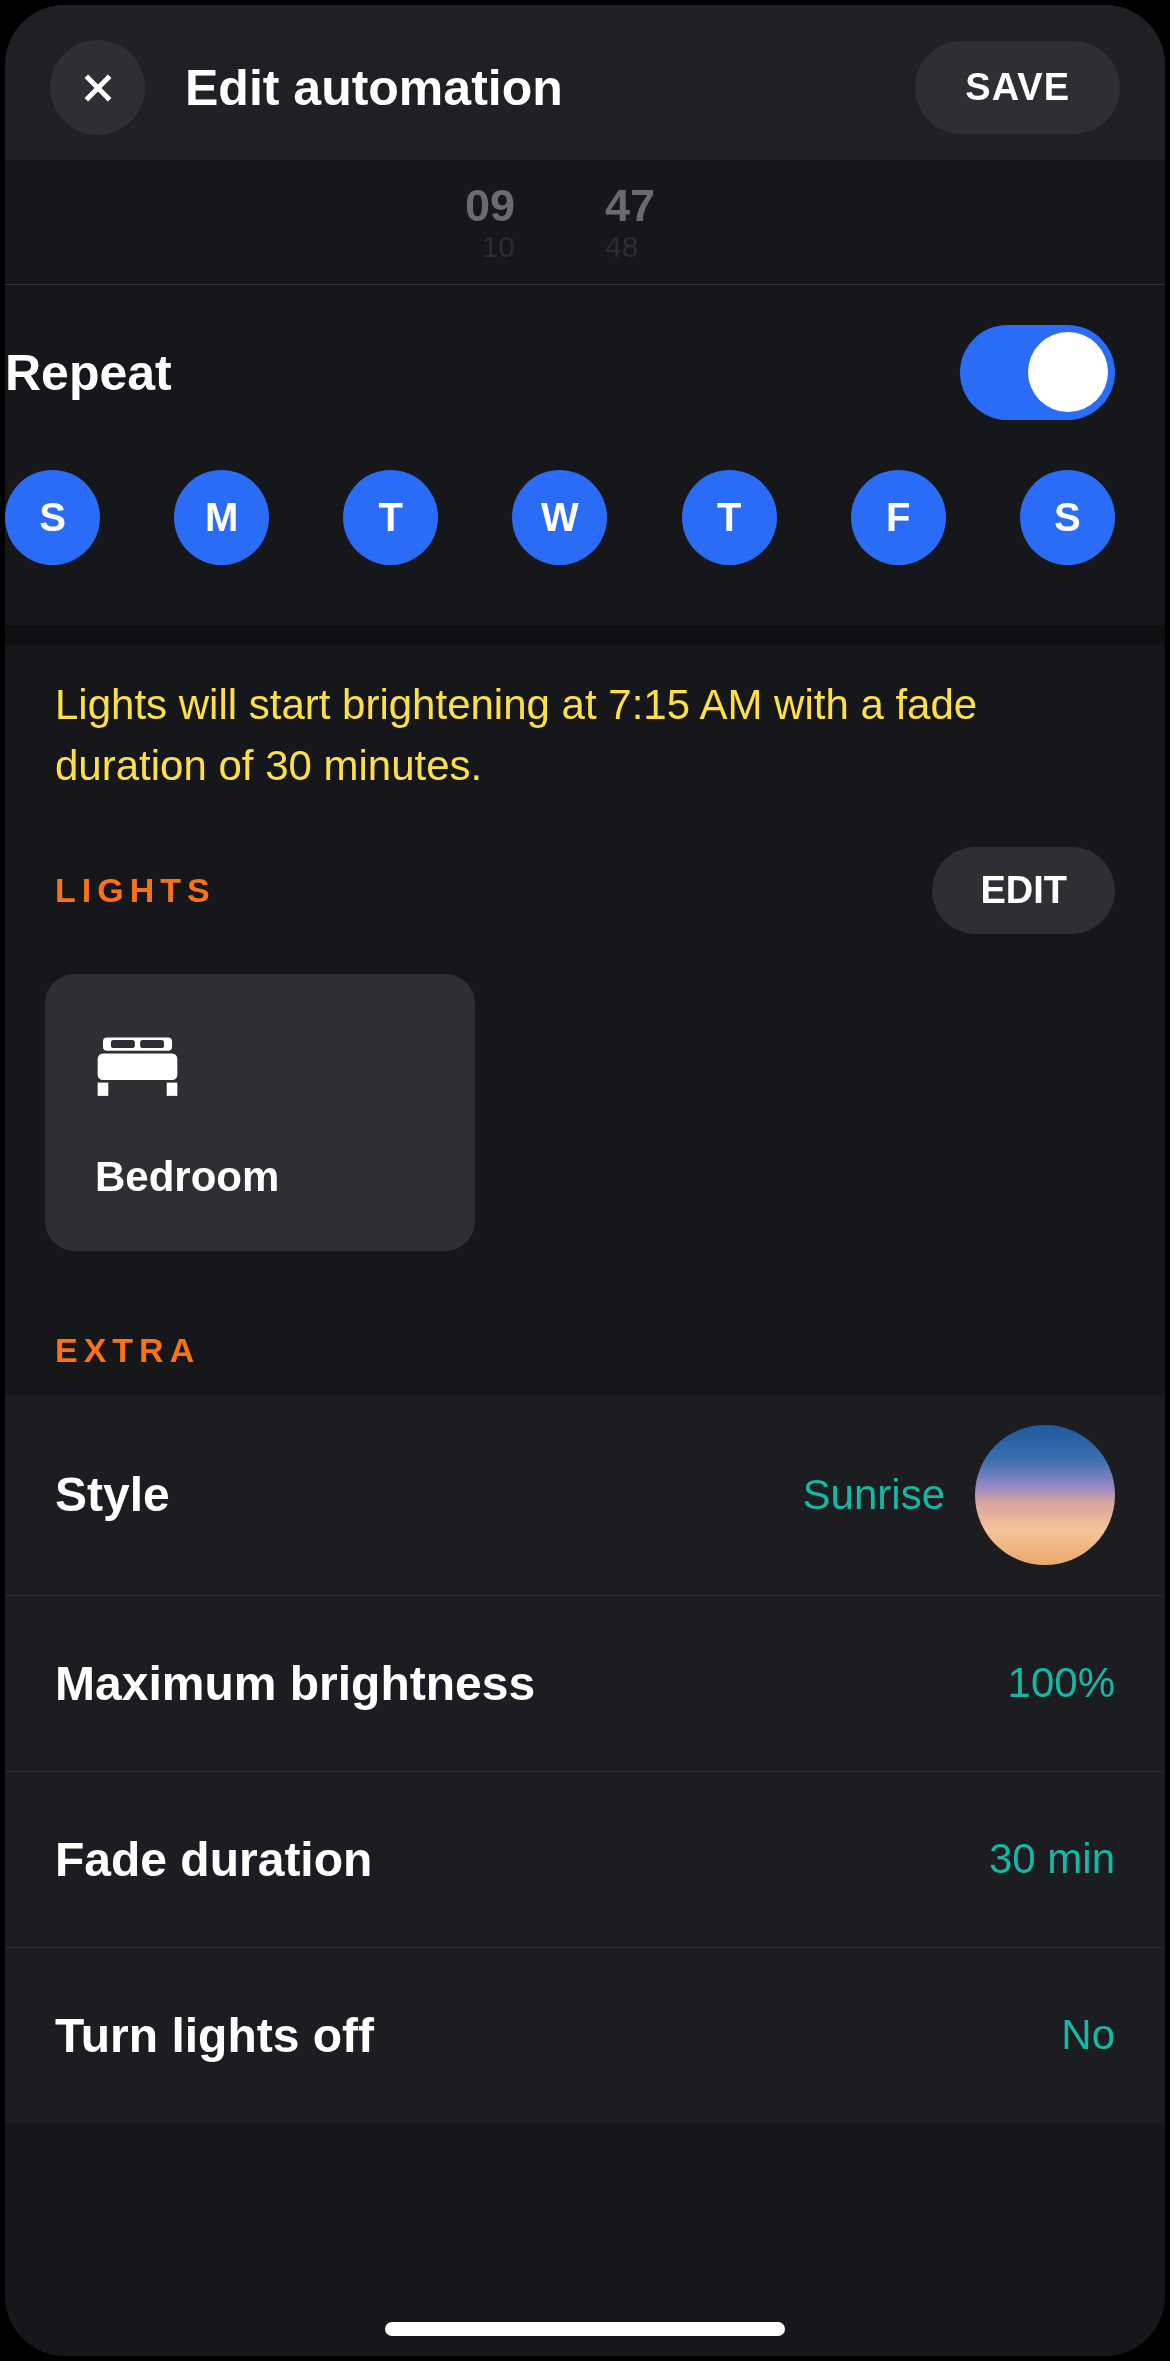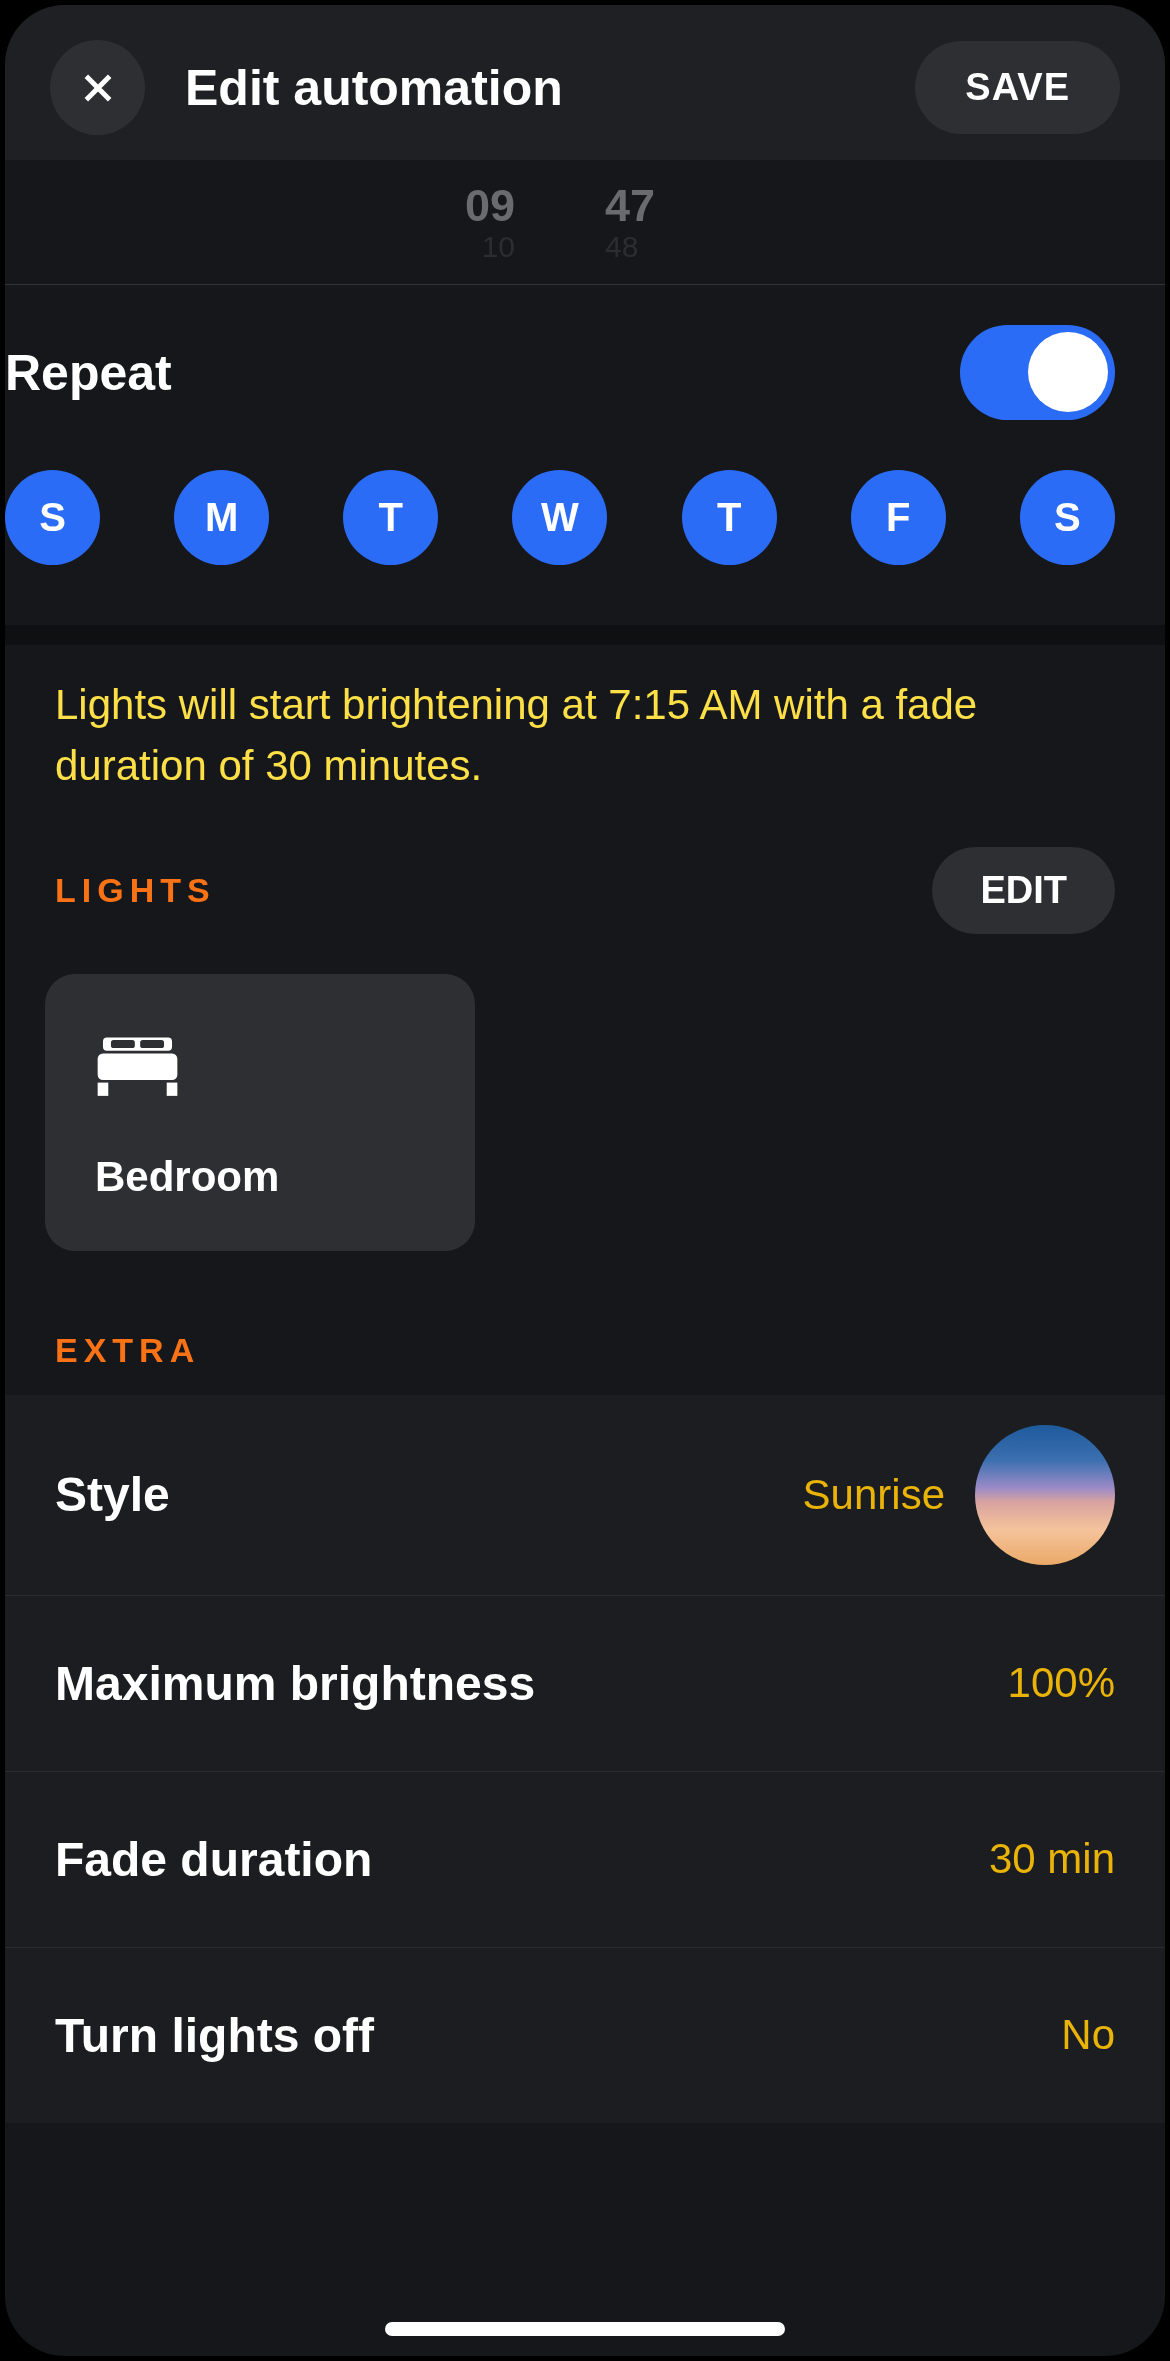--- a/index.html
+++ b/index.html
@@ -115,21 +115,21 @@
       display: flex;
       align-items: center;
       justify-content: space-between;
       padding: 60px 50px;
       border-bottom: 1px solid #2a2b2e;
       cursor: pointer;
     }
     .setting-row:last-child { border-bottom: none; }
     .setting-label { font-size: 48px; font-weight: 700; }
     .setting-value-wrap { display: flex; align-items: center; gap: 30px; }
-    .setting-value { font-size: 42px; color: #eab308; }
+    .setting-value { font-size: 42px; color: #14b8a6; }
     .sunrise-preview {
       width: 140px; height: 140px; border-radius: 50%;
       background: linear-gradient(180deg, #1e5a9c 0%, #3b6fb0 25%, #9b8bc7 45%, #d8a3a0 55%, #f5c39b 75%, #eaa968 100%);
       margin: -30px 0;
     }
     .home-indicator {
       position: absolute;
       bottom: 20px; left: 50%;
       transform: translateX(-50%);
       width: 400px; height: 14px;

